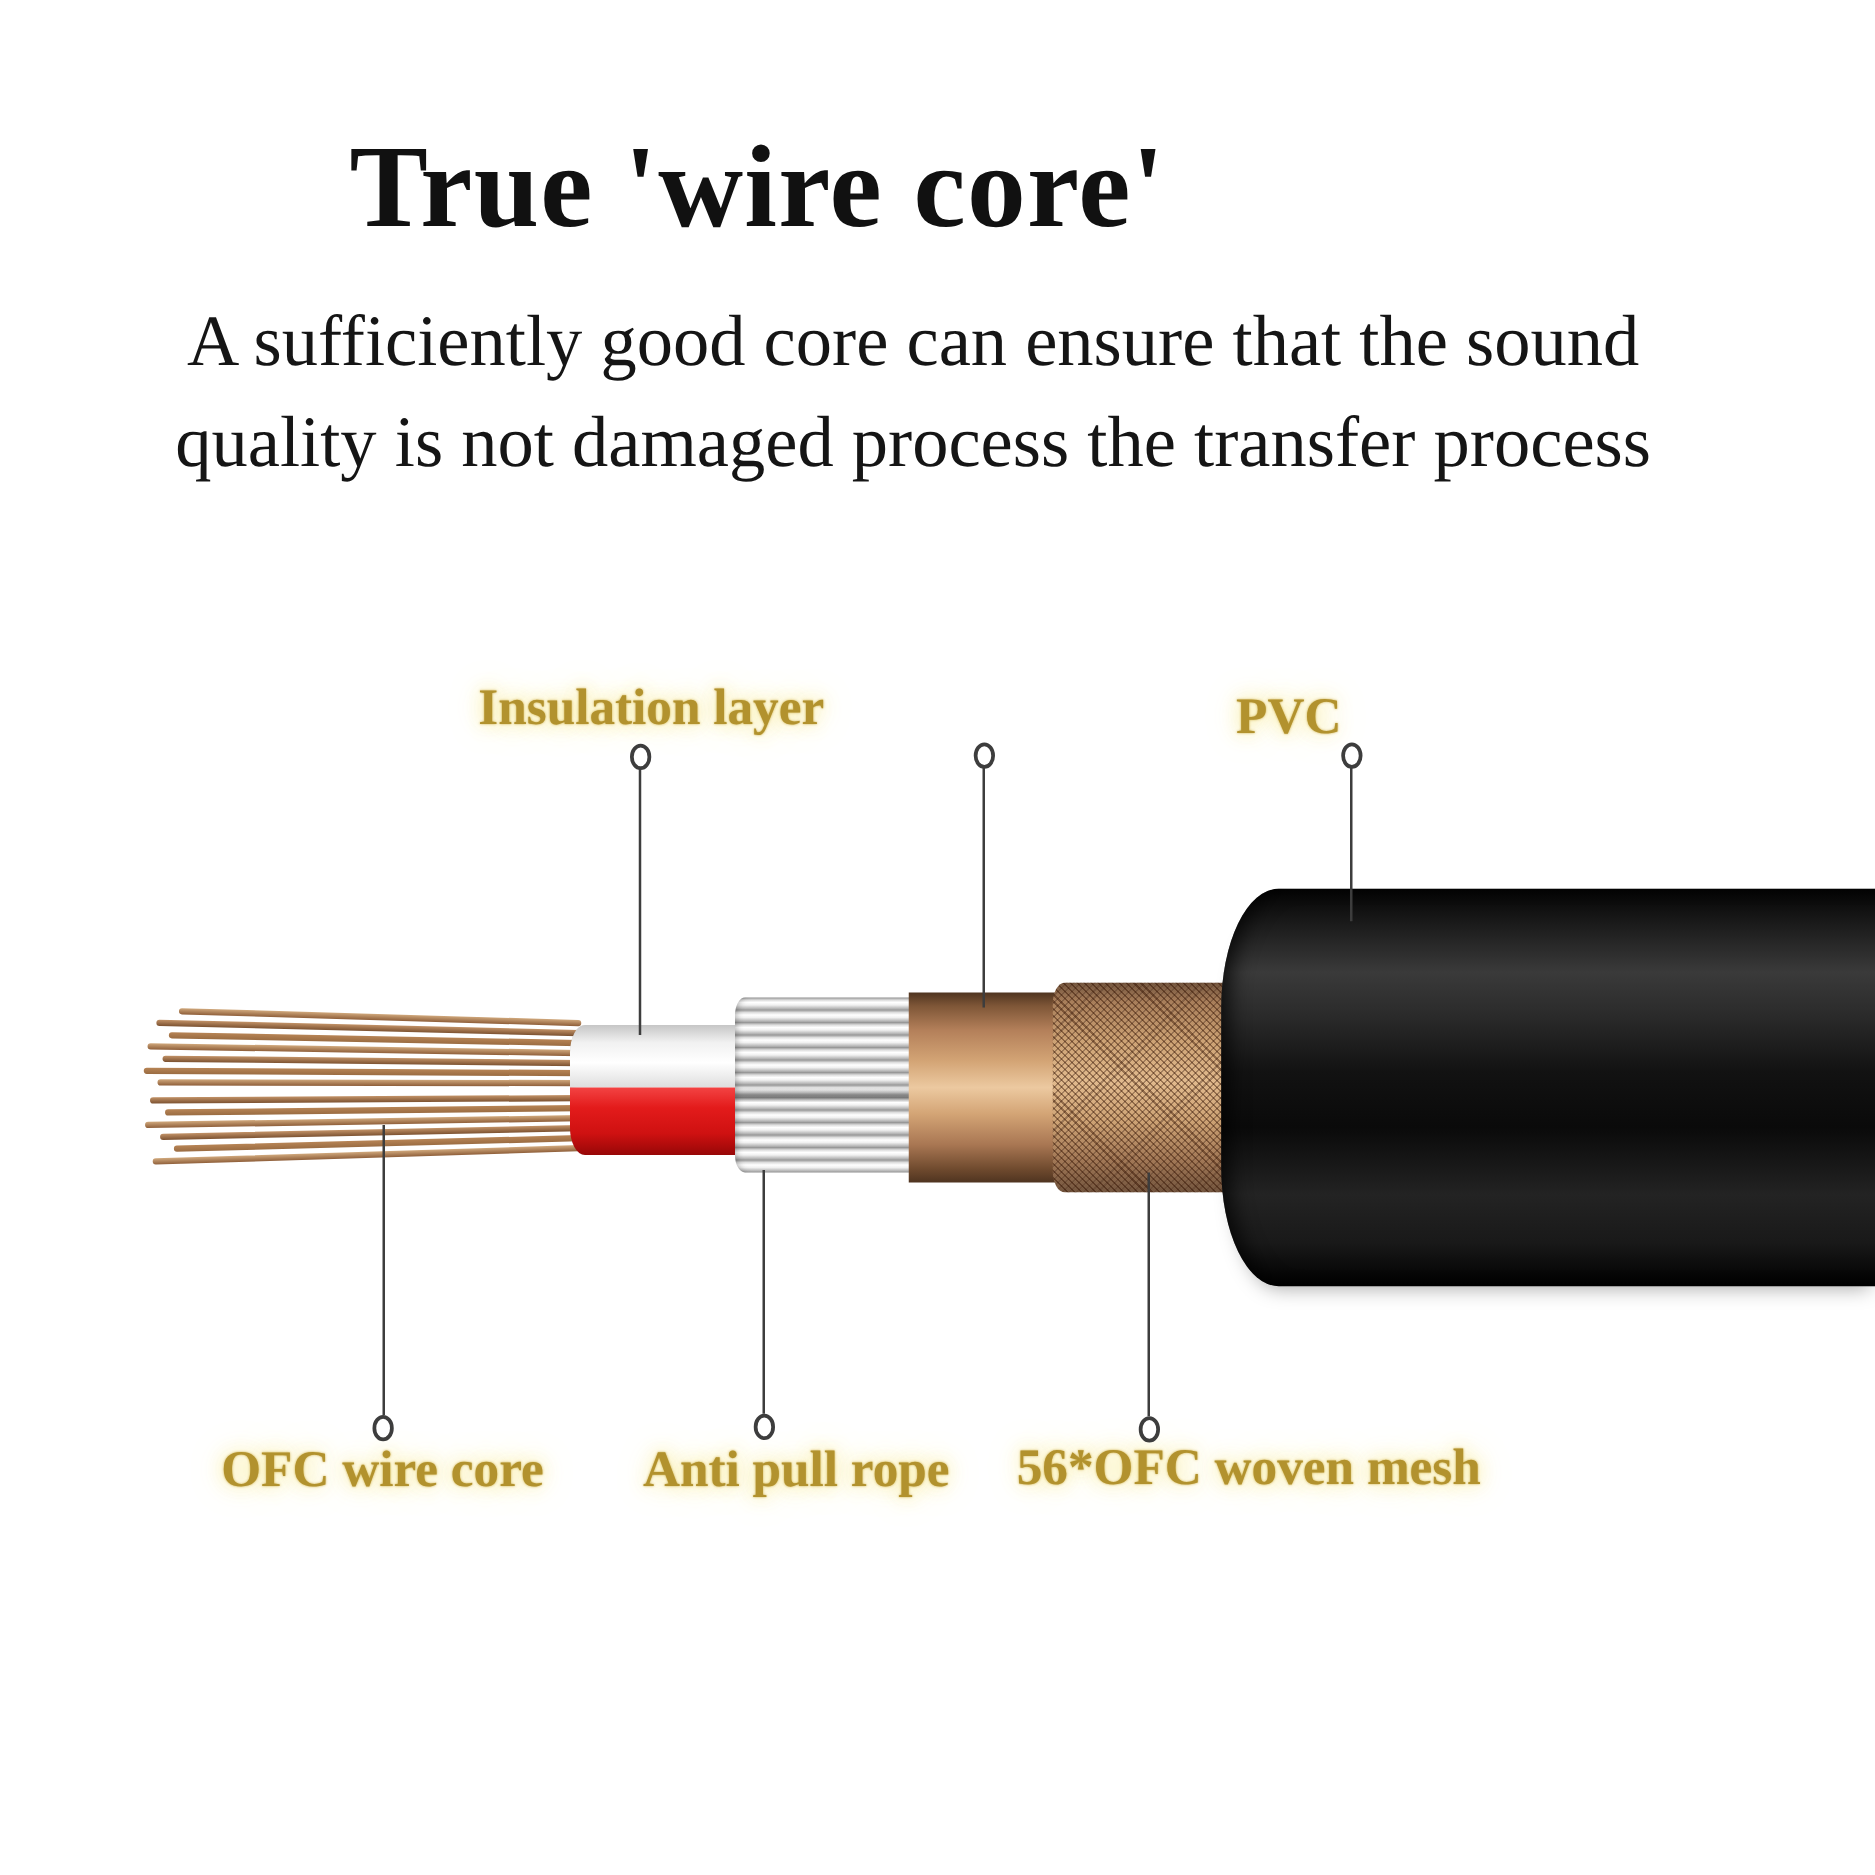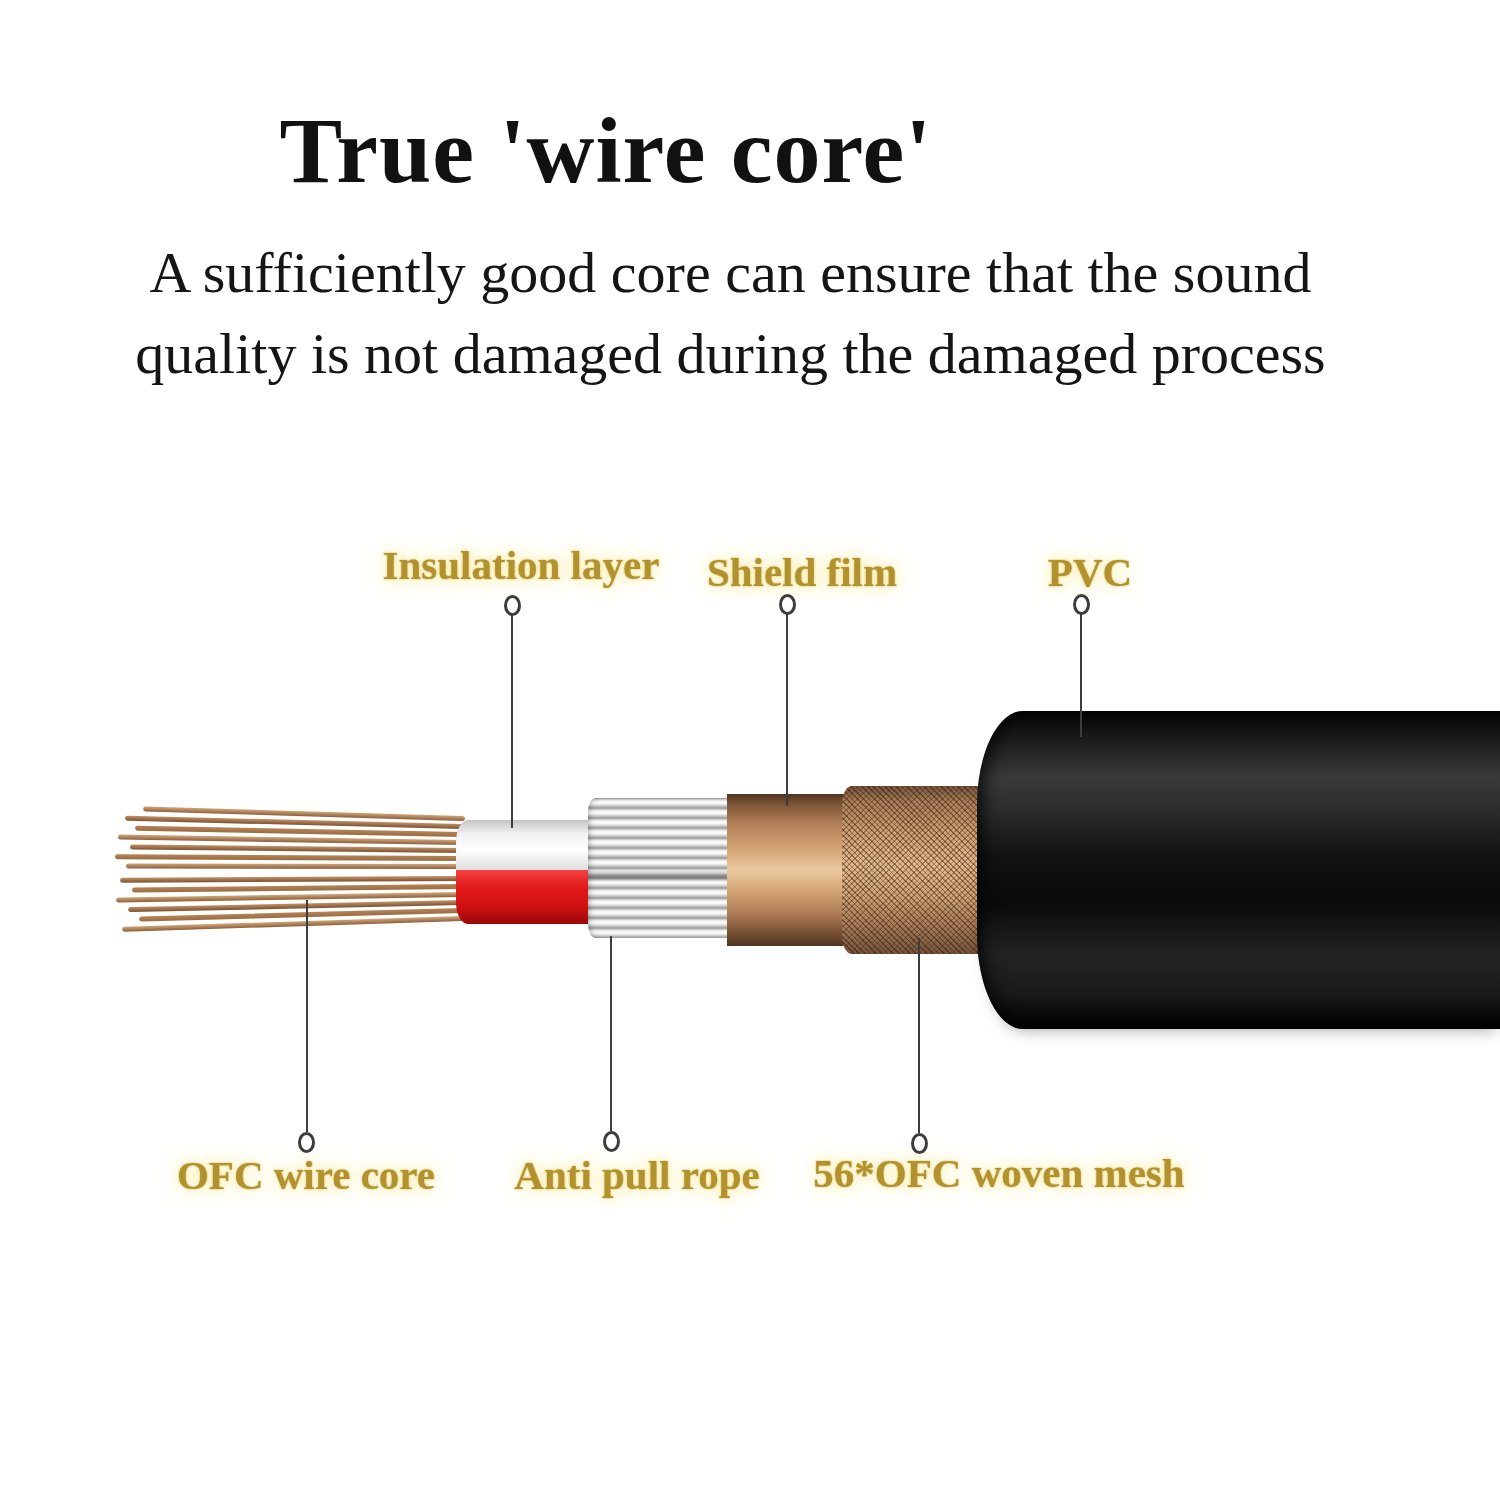--- a/index.html
+++ b/index.html
@@ -57,21 +57,21 @@
 </style>
 </head>
 <body>
 
 <div class="canvas">
 
   <div class="title">True 'wire core'</div>
 
   <div class="subtitle">
     <div>A sufficiently good core can ensure that the sound</div>
-    <div>quality is not damaged during the damaged process</div>
+    <div>quality is not damaged process the transfer process</div>
   </div>
 
   <div class="strands" id="strands">
       <div class="strand" style="top: 0px; left: 30px; width: 322px; transform: rotate(1.7deg); background: linear-gradient(rgb(208, 168, 124), rgb(143, 95, 58));"></div>
       <div class="strand" style="top: 8px; left: 12px; width: 340px; transform: rotate(1.4deg); background: linear-gradient(rgb(194, 146, 103), rgb(124, 82, 49));"></div>
       <div class="strand" style="top: 16px; left: 22px; width: 330px; transform: rotate(1.1deg); background: linear-gradient(rgb(183, 132, 85), rgb(154, 108, 66));"></div>
       <div class="strand" style="top: 24px; left: 5px; width: 347px; transform: rotate(0.9deg); background: linear-gradient(rgb(208, 168, 124), rgb(143, 95, 58));"></div>
       <div class="strand" style="top: 32px; left: 17px; width: 335px; transform: rotate(0.6deg); background: linear-gradient(rgb(194, 146, 103), rgb(124, 82, 49));"></div>
       <div class="strand" style="top: 40px; left: 2px; width: 350px; transform: rotate(0.3deg); background: linear-gradient(rgb(183, 132, 85), rgb(154, 108, 66));"></div>
       <div class="strand" style="top: 48px; left: 13px; width: 339px; transform: rotate(0.1deg); background: linear-gradient(rgb(208, 168, 124), rgb(143, 95, 58));"></div>
@@ -106,19 +106,18 @@
   <div class="leader" style="left:918px;top:938px;height:195px;"></div>
 
   <div class="anchor" style="left:504px;top:595px;"></div>
   <div class="anchor" style="left:779px;top:594px;"></div>
   <div class="anchor" style="left:1073px;top:594px;"></div>
   <div class="anchor" style="left:298px;top:1132px;"></div>
   <div class="anchor" style="left:603px;top:1131px;"></div>
   <div class="anchor" style="left:911px;top:1133px;"></div>
 
   <div class="gold-label" style="left:521px;top:541px;">Insulation layer</div>
-  <div class="gold-label" style="left:802px;top:548px;">Shield film</div>
-  <div class="gold-label" style="left:1090px;top:548px;">PVC</div>
+  <div class="gold-label" style="left:1031px;top:548px;">PVC</div>
   <div class="gold-label" style="left:306px;top:1151px;">OFC wire core</div>
   <div class="gold-label" style="left:637px;top:1151px;">Anti pull rope</div>
   <div class="gold-label" style="left:999px;top:1149px;">56*OFC woven mesh</div>
 
 </div>
 
 </body></html>

